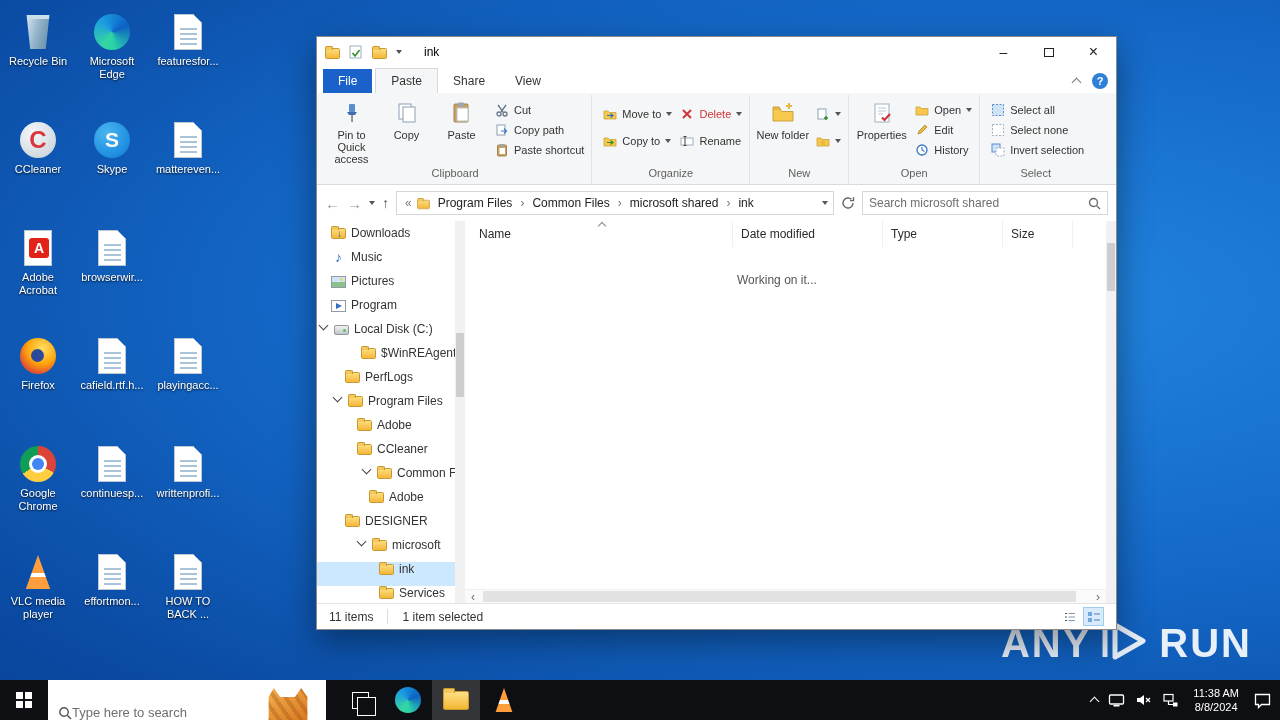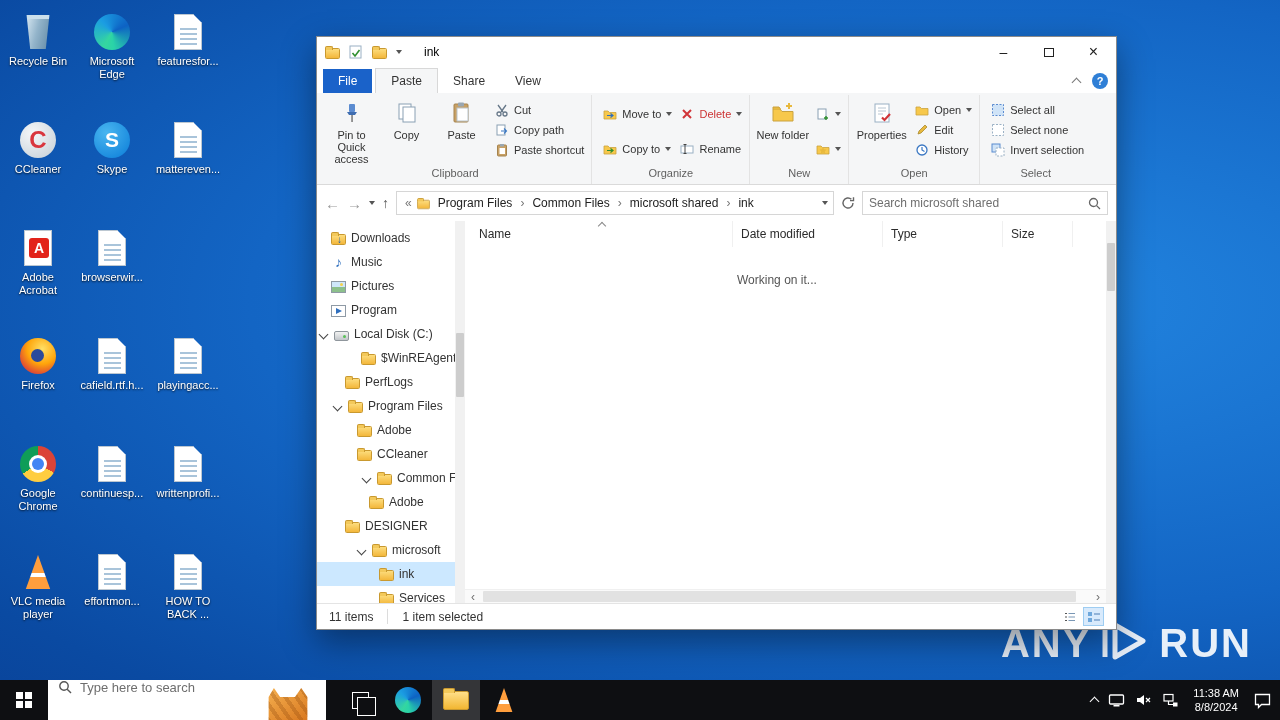--- a/index.html
+++ b/index.html
@@ -51,39 +51,39 @@
   .chev-up{width:7px;height:7px;border-left:1.5px solid #777;border-top:1.5px solid #777;transform:rotate(45deg);margin-top:3px}
   .help{width:16px;height:16px;border-radius:50%;background:#2f7fd6;color:#fff;font-size:11px;font-weight:bold;text-align:center;line-height:16px}
 
   .ribbon{height:92px;background:#f5f6f7;border-bottom:1px solid #dadada;display:flex;padding:2px 2px 0 2px}
   .rgroup{display:flex;flex-direction:column;padding:0 5px;border-right:1px solid #e3e3e3}
   .rg-body{flex:1;display:flex;align-items:flex-start}
   .glabel{height:17px;text-align:center;font-size:11px;color:#5f5f5f}
   .bigbtn{width:55px;display:flex;flex-direction:column;align-items:center;text-align:center;font-size:11px;line-height:12px;color:#333;padding-top:5px}
   .bigbtn .bi{height:26px;display:flex;align-items:center;margin-bottom:3px}
   .smallcol{display:flex;flex-direction:column;gap:5px;padding:7px 2px 0 6px}
-  .smallcol.sp{gap:20px;padding-top:11px}
+  .smallcol.sp{gap:12px;padding-top:11px}
   .smallbtn{display:flex;align-items:center;gap:5px;font-size:11px;color:#333;height:15px;white-space:nowrap}
   .red{color:#c33}
 
   .addr{height:36px;display:flex;align-items:center;padding:0 8px;gap:7px;background:#fff}
   .navglyph{color:#9a9a9a;font-size:15px}
   .upglyph{color:#555;font-size:14px}
   .addrbox{width:438px;height:24px;border:1px solid #d6d6d6;display:flex;align-items:center;padding:0 5px;gap:1px}
   .crumb{padding:1px 6px;color:#222;white-space:nowrap}
   .csep{color:#777;padding:0 1px;font-size:12px}
   .ovfl{color:#777;padding:0 3px}
   .addr-dd{margin-left:auto}
   .searchbox{flex:1;height:24px;border:1px solid #d6d6d6;display:flex;align-items:center;padding:0 6px;gap:4px}
   .searchbox input{border:none;outline:none;flex:1;font-size:12px;color:#333;font-family:inherit}
   .searchbox input::placeholder,.tb-search input::placeholder{color:#6e6e6e;opacity:1}
 
   .content{flex:1;display:flex;overflow:hidden;background:#fff}
   .navpane{width:138px;padding-top:5px;overflow:hidden;flex:0 0 138px}
-  .navrow{height:24px;display:flex;align-items:center;gap:5px;color:#333;white-space:nowrap}
+  .navrow{height:24px;display:flex;gap:5px;color:#333;white-space:nowrap}
   .navrow.sel{background:#cce8ff}
   .tw{width:7px;height:7px;border-right:1.4px solid #444;border-bottom:1.4px solid #444;transform:rotate(45deg);flex:0 0 7px;margin-right:2px}
   .tico{flex:0 0 15px;position:relative}
   .dlf::after{content:"↓";position:absolute;left:0;top:-1px;width:15px;color:#1f5fae;font-size:10px;font-weight:bold;text-align:center}
   .mus{width:15px;height:15px;color:#2f6fbe;font-size:14px;line-height:15px;text-align:center}
   .pic{width:15px;height:12px;border:1px solid #8f9aa5;background:linear-gradient(#cfe7fb 55%,#8cc08c 55%);position:relative;margin-top:2px}
   .pic::after{content:"";position:absolute;top:1px;right:2px;width:3px;height:3px;border-radius:50%;background:#f7d24a}
   .vidic{width:15px;height:12px;border:1px solid #8f9aa5;background:#fff;position:relative;margin-top:2px}
   .vidic::after{content:"";position:absolute;left:4px;top:2px;border-left:6px solid #2f6fbe;border-top:3px solid #0000;border-bottom:3px solid #0000}
   .drv{width:15px;height:10px;background:linear-gradient(#f2f2f2,#c2c6ca);border:1px solid #8f969c;border-radius:2px;position:relative;margin-top:3px}
@@ -106,21 +106,21 @@
   .sdiv{width:1px;height:15px;background:#dcdcdc}
   .viewtoggles{margin-left:auto;display:flex;gap:3px}
   .vt{width:21px;height:19px;display:flex;align-items:center;justify-content:center;border:1px solid #0000}
   .vt.active{background:#d8eafc;border-color:#9ecdf2}
 
   
   .taskbar{position:absolute;left:0;bottom:0;width:100%;height:40px;background:#0e0f12;display:flex;align-items:stretch;color:#fff;z-index:5}
   .tb-start{width:48px;display:flex;align-items:center;justify-content:center}
   .winlogo{display:grid;grid-template-columns:7px 7px;grid-template-rows:7px 7px;gap:1.5px}
   .winlogo span{background:#fff}
-  .tb-search{width:278px;background:#fff;display:flex;align-items:flex-start;padding:0 16px 0 10px;gap:8px;color:#444}
+  .tb-search{width:278px;background:#fff;display:flex;align-items:flex-end;padding:0 16px 0 10px;color:#444}
   .tb-search input{border:none;outline:none;flex:1;font-size:13px;color:#333;font-family:inherit;background:#0000}
   .cat{width:44px;height:34px;margin-top:6px;background:repeating-linear-gradient(55deg,rgba(140,70,10,.28) 0 4px,#0000 4px 9px),linear-gradient(145deg,#f6b352,#d8771f);clip-path:polygon(6% 32%,18% 6%,32% 32%,66% 32%,80% 6%,94% 32%,94% 100%,6% 100%)}
   .tb-btn{width:48px;display:flex;align-items:center;justify-content:center}
   .tb-btn.active{background:rgba(255,255,255,.16)}
   .tvsq{width:17px;height:17px;border:1.6px solid #fff;position:relative;background:#0000}
   .tvsq::after{content:"";position:absolute;left:4px;top:4px;width:17px;height:17px;border:1.6px solid #fff;background:#0e0f12}
   .edge.sm{width:26px;height:26px}
   .tfold{width:26px;height:19px;background:linear-gradient(#ffe08a,#f2b632);border:1px solid #c9992f;border-radius:2px;position:relative}
   .tfold::before{content:"";position:absolute;top:-4px;left:-1px;width:10px;height:4px;background:#f3c95b;border:1px solid #c9992f;border-bottom:0;border-radius:2px 2px 0 0}
   .vlc.sm{width:22px;height:24px}

